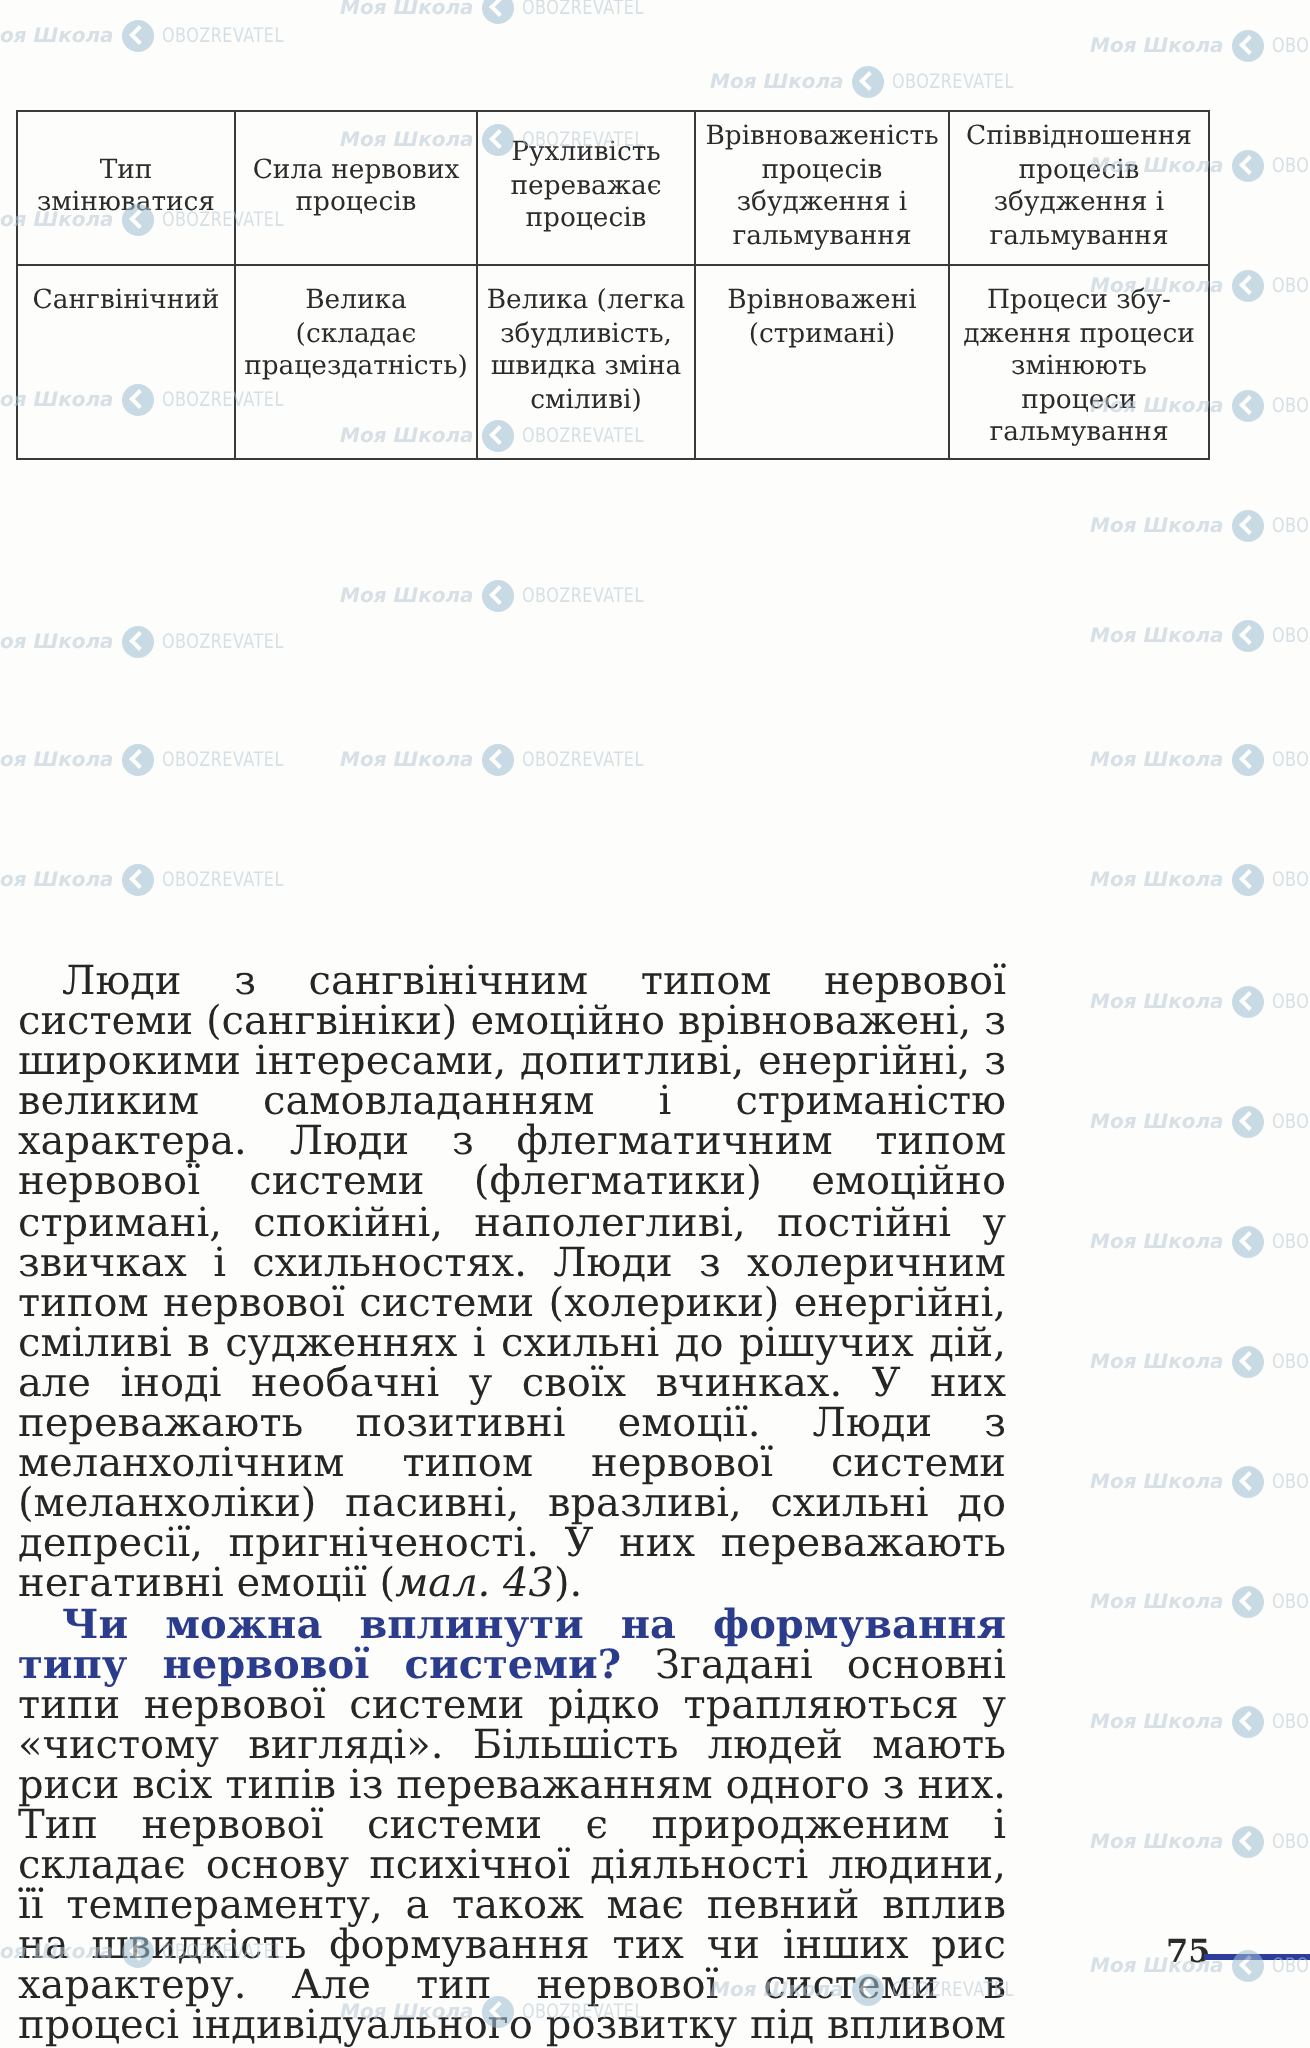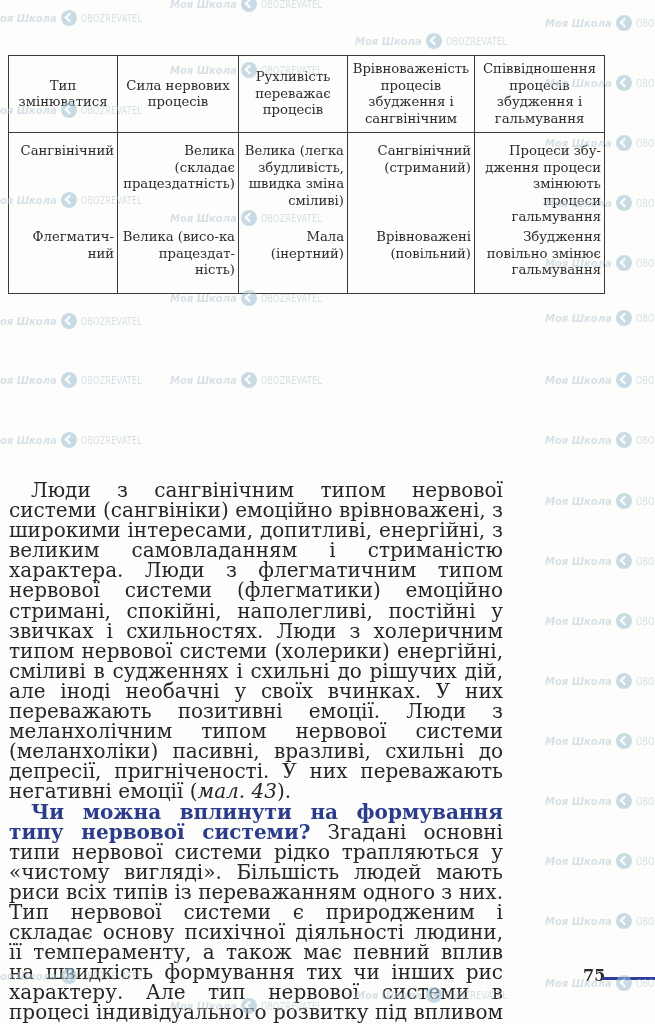--- a/index.html
+++ b/index.html
@@ -44,21 +44,21 @@
       border-bottom: 1.3px solid #3a3a3a;
       text-align: center;
       vertical-align: middle;
       height: 76px;
       padding: 0 2px;
     }
     .temp-table tbody tr:last-child td {
       border-bottom: 1.3px solid #3a3a3a;
     }
     .temp-table tbody td {
-      text-align: right;
+      text-align: center;
     }
     .row-sang td { padding-top: 10px; height: 86px; }
     .row-fleg td { padding-top: 0; height: 64px; }
     .row-chol td { padding-top: 5px; height: 58px; }
     .row-mel td { padding-top: 2px; height: 80px; }
 
     
     .body-text {
       position: absolute;
       left: 9px;
@@ -150,38 +150,31 @@
       <col style="width:121px">
       <col style="width:109px">
       <col style="width:127px">
       <col style="width:130px">
     </colgroup>
     <thead>
       <tr>
         <th>Тип змінюватися</th>
         <th>Сила нервових процесів</th>
         <th>Рухливість переважає процесів</th>
-        <th>Врівноваженість процесів збудження і сангвінічним</th>
+        <th>Врівноваженість процесів збудження і гальмування</th>
         <th>Співвідношення процесів збудження і гальмування</th>
       </tr>
     </thead>
     <tbody>
       <tr class="row-sang">
         <td>Сангвінічний</td>
         <td>Велика (складає працездатність)</td>
         <td>Велика (легка збудливість, швидка зміна сміливі)</td>
-        <td>Сангвінічний (стриманий)</td>
+        <td>Врівноважені (стримані)</td>
         <td>Процеси збу-дження процеси змінюють процеси гальмування</td>
-      </tr>
-      <tr class="row-fleg">
-        <td>Флегматич-ний</td>
-        <td>Велика (висо-ка працездат-ність)</td>
-        <td>Мала (інертний)</td>
-        <td>Врівноважені (повільний)</td>
-        <td>Збудження повільно змінює гальмування</td>
       </tr>
     </tbody>
   </table>
 
   <div class="body-text">
     <p><span>Люди з сангвінічним типом нервової системи (сангвініки) емоційно врівноважені, з широкими інтересами, допитливі, енергійні, з великим самовладанням і стриманістю характера. Люди з флегматичним типом нервової системи (флегматики) емоційно стримані, спокійні, наполегливі, постійні у звичках і схильностях. Люди з холеричним типом нервової системи (холерики) енергійні, сміливі в судженнях і схильні до рішучих дій, але іноді необачні у своїх вчинках. У них переважають позитивні емоції. Люди з меланхолічним типом нервової системи (меланхоліки) пасивні, вразливі, схильні до депресії, пригніченості. У них переважають негативні емоції (</span><span class="fig-ref">мал. 43</span><span>).</span></p>
     <p><span class="question">Чи можна вплинути на формування типу нервової системи?</span><span> Згадані основні типи нервової системи рідко трапляються у «чистому вигляді». Більшість людей мають риси всіх типів із переважанням одного з них. Тип нервової системи є природженим і складає основу психічної діяльності людини, її темпераменту, а також має певний вплив на швидкість формування тих чи інших рис характеру. Але тип нервової системи в процесі індивідуального розвитку під впливом зовнішніх умов може значно змінюватися. При цьому найвпливовішим фактором є соціальне середовище, тому дуже важливе значення має виховання. Заняття</span></p>
   </div>
 
   <div class="page-number">75</div>

